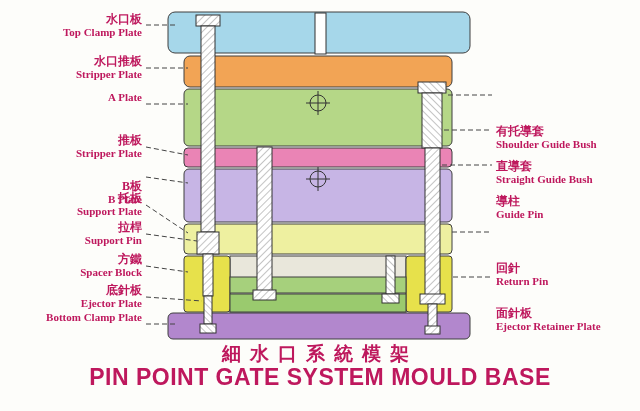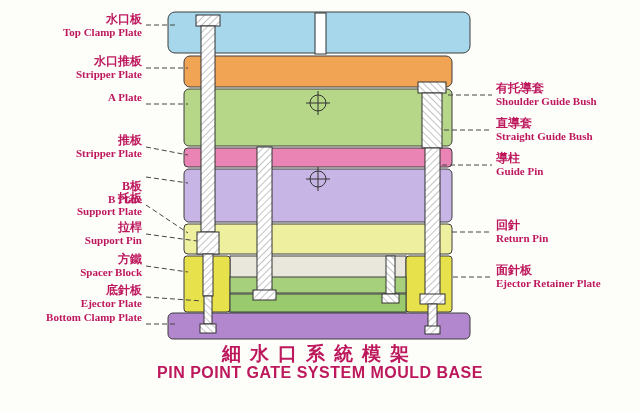--- a/index.html
+++ b/index.html
@@ -9,28 +9,28 @@
   }
   svg{position:absolute;left:0;top:0;}
   .part{stroke:#3f3f3f;stroke-width:1;}
   .pin{stroke:#333;stroke-width:1;}
   .mark{stroke:#333;stroke-width:1;fill:none;}
   .leader{stroke:#444;stroke-width:1;stroke-dasharray:5 3;}
   .label{position:absolute;font-weight:bold;line-height:13px;}
   .label .cn{font-size:12px;}
   .label .en{font-size:11px;}
   .label.left{left:0;width:142px;text-align:right;}
-  .label.right{left:496px;width:142px;text-align:left;}
+  .label.right{left:496px;width:142px;text-align:left;margin-top:43px;}
   .title-cn{
     position:absolute;top:341px;left:0;width:640px;text-align:center;
     font-size:19px;font-weight:bold;letter-spacing:9px;
   }
   .title-en{
     position:absolute;top:364px;left:0;width:640px;text-align:center;
-    font-size:16px;font-weight:bold;letter-spacing:0.5px;
+    font-size:23px;font-weight:bold;letter-spacing:0.5px;
     font-family:"Liberation Sans",sans-serif;
   }
 </style>
 </head>
 <body>
 
 <div class="canvas">
 
   <svg width="640" height="411" viewBox="0 0 640 411">
     <defs>

